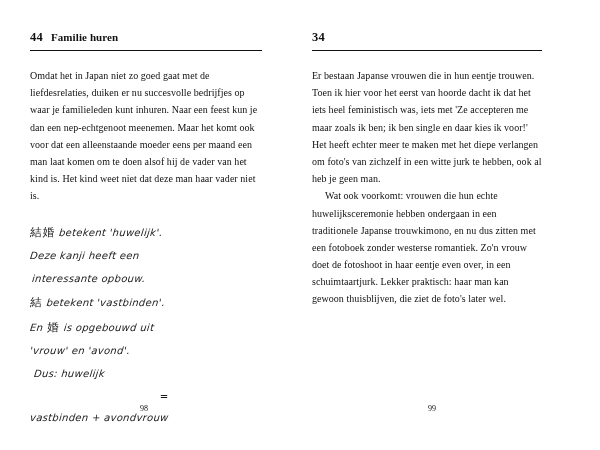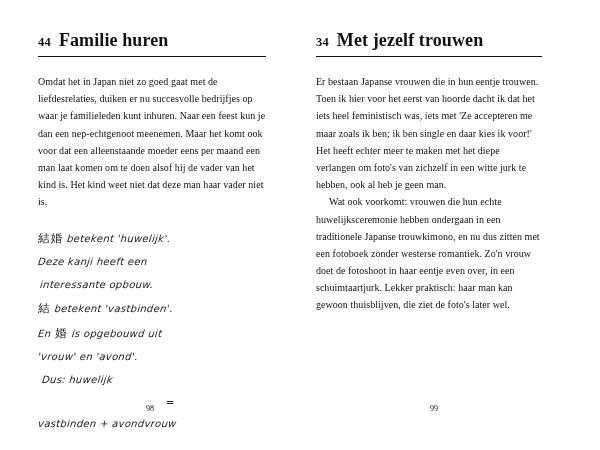--- a/index.html
+++ b/index.html
@@ -12,21 +12,20 @@
     background: #ffffff;
     font-family: "Liberation Serif", serif;
     color: #111111;
     overflow: hidden;
   }
   .spread {
     display: flex;
     width: 576px;
     height: 450px;
     box-sizing: border-box;
-    padding-left: 8px;
   }
   .page {
     position: relative;
     box-sizing: border-box;
     width: 300px;
     height: 450px;
     padding: 26px 26px 0 30px;
   }
   .page.right {
     padding-left: 24px;
@@ -40,21 +39,21 @@
     padding-bottom: 5px;
     margin-top: 4px;
     margin-bottom: 16px;
   }
   .chapter-num {
     font-size: 12.5px;
     font-weight: bold;
     letter-spacing: 0.2px;
   }
   .chapter-title {
-    font-size: 18px;
+    font-size: 11px;
     font-weight: bold;
     letter-spacing: 0.1px;
   }
   .body-text {
     font-size: 10px;
     line-height: 1.72;
     text-align: left;
     letter-spacing: 0.05px;
   }
   .body-text p {
@@ -160,21 +159,20 @@
         <span class="txt">vastbinden + avondvrouw</span>
       </div>
     </div>
 
     <div class="folio">98</div>
   </div>
 
   <div class="page right">
     <div class="chapter-head">
       <span class="chapter-num">34</span>
-      <span class="chapter-title">Met jezelf trouwen</span>
     </div>
 
     <div class="body-text">
       <p>Er bestaan Japanse vrouwen die in hun eentje trouwen. Toen ik hier voor het eerst van hoorde dacht ik dat het iets heel feministisch was, iets met 'Ze accepteren me maar zoals ik ben; ik ben single en daar kies ik voor!' Het heeft echter meer te maken met het diepe verlangen om foto's van zichzelf in een witte jurk te hebben, ook al heb je geen man.</p>
       <p class="indent">Wat ook voorkomt: vrouwen die hun echte huwelijksceremonie hebben ondergaan in een traditionele Japanse trouwkimono, en nu dus zitten met een fotoboek zonder westerse romantiek. Zo'n vrouw doet de fotoshoot in haar eentje even over, in een schuimtaartjurk. Lekker praktisch: haar man kan gewoon thuisblijven, die ziet de foto's later wel.</p>
     </div>
 
     <div class="folio">99</div>
   </div>
 

